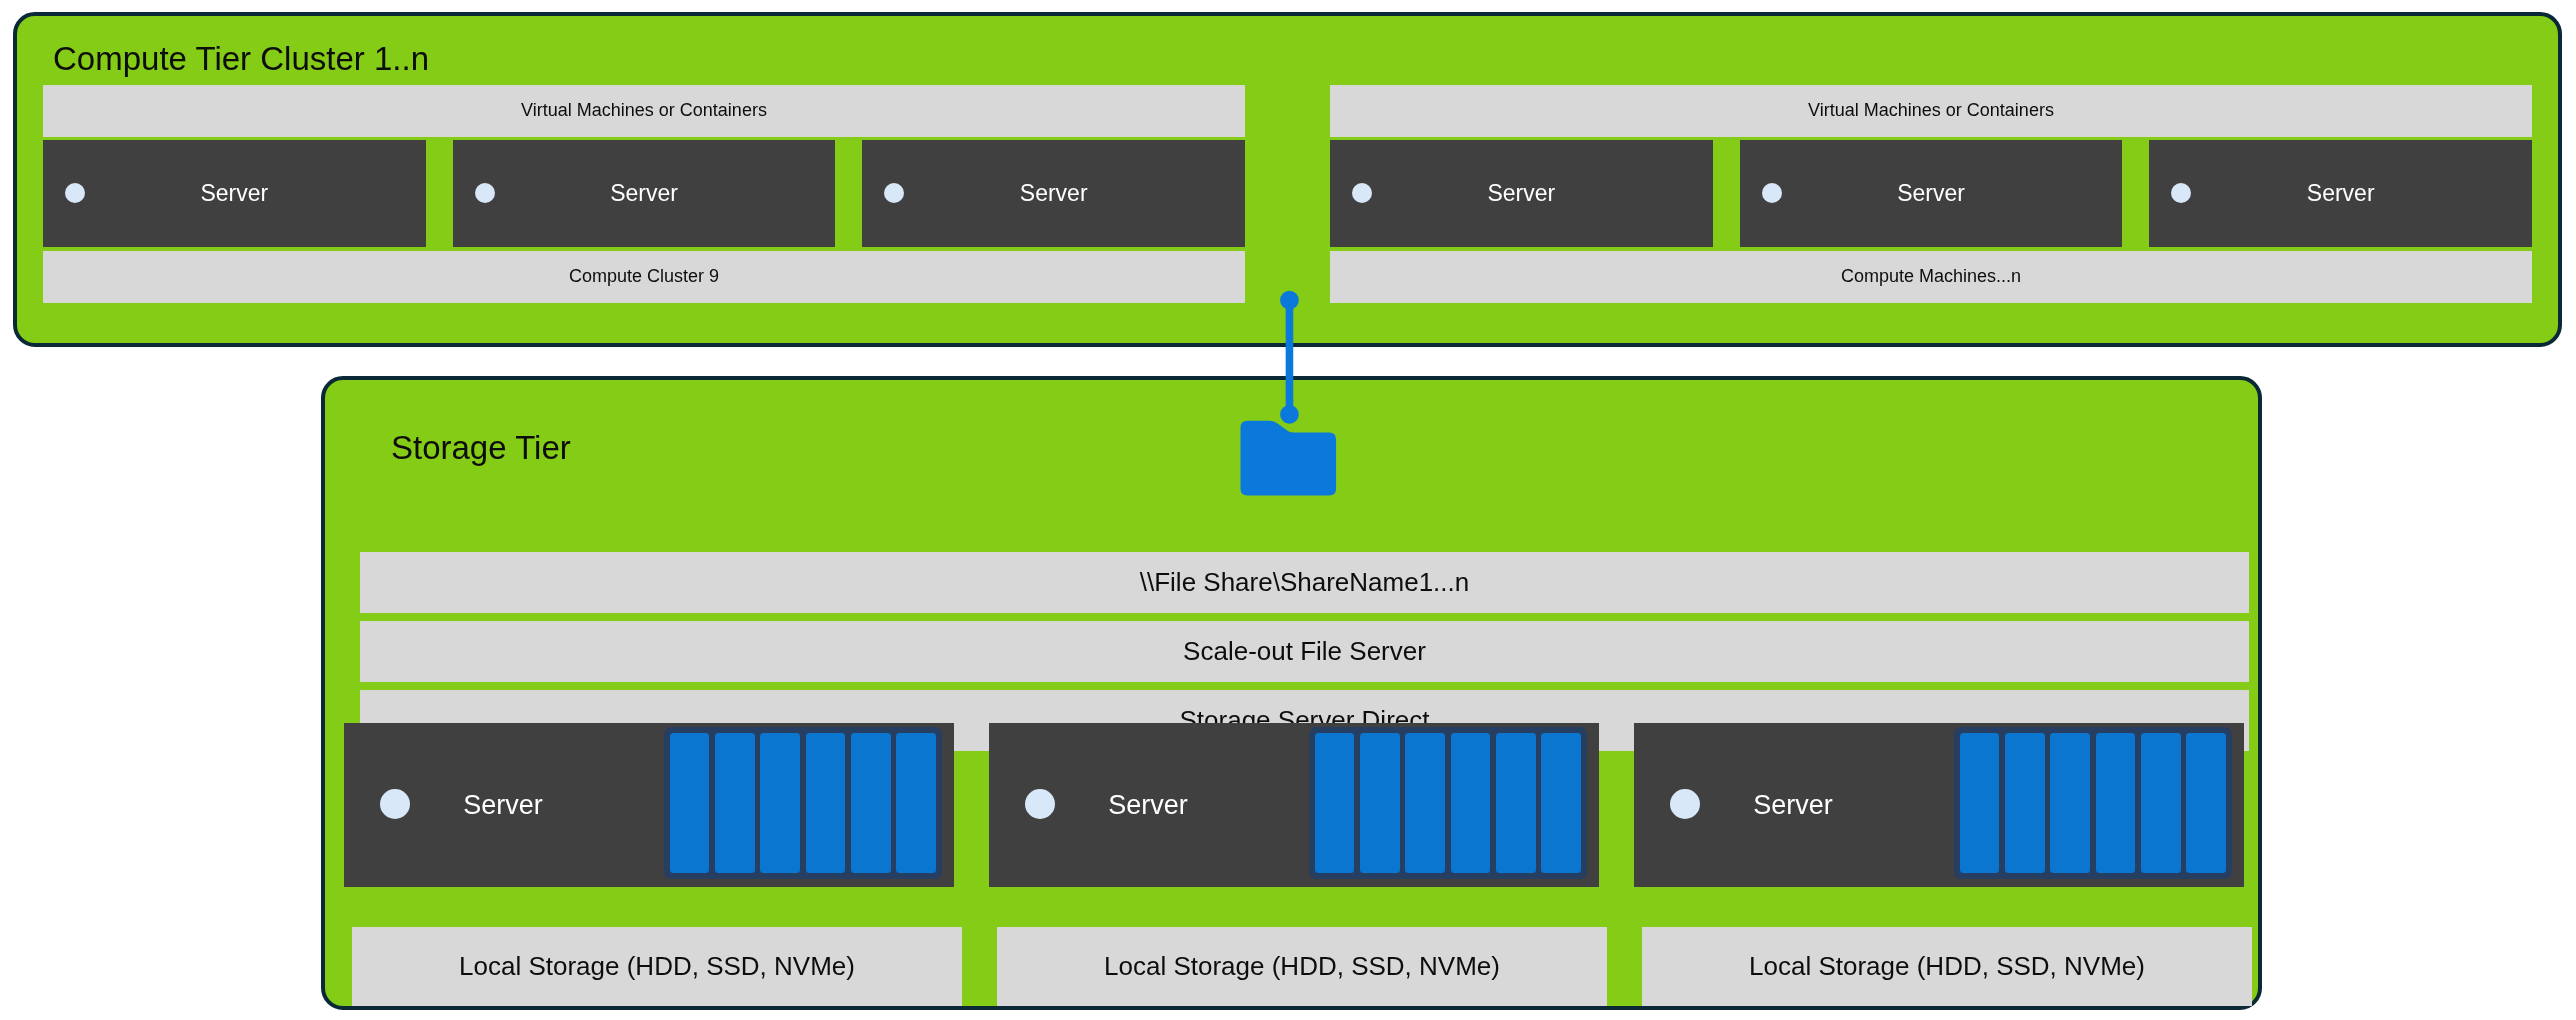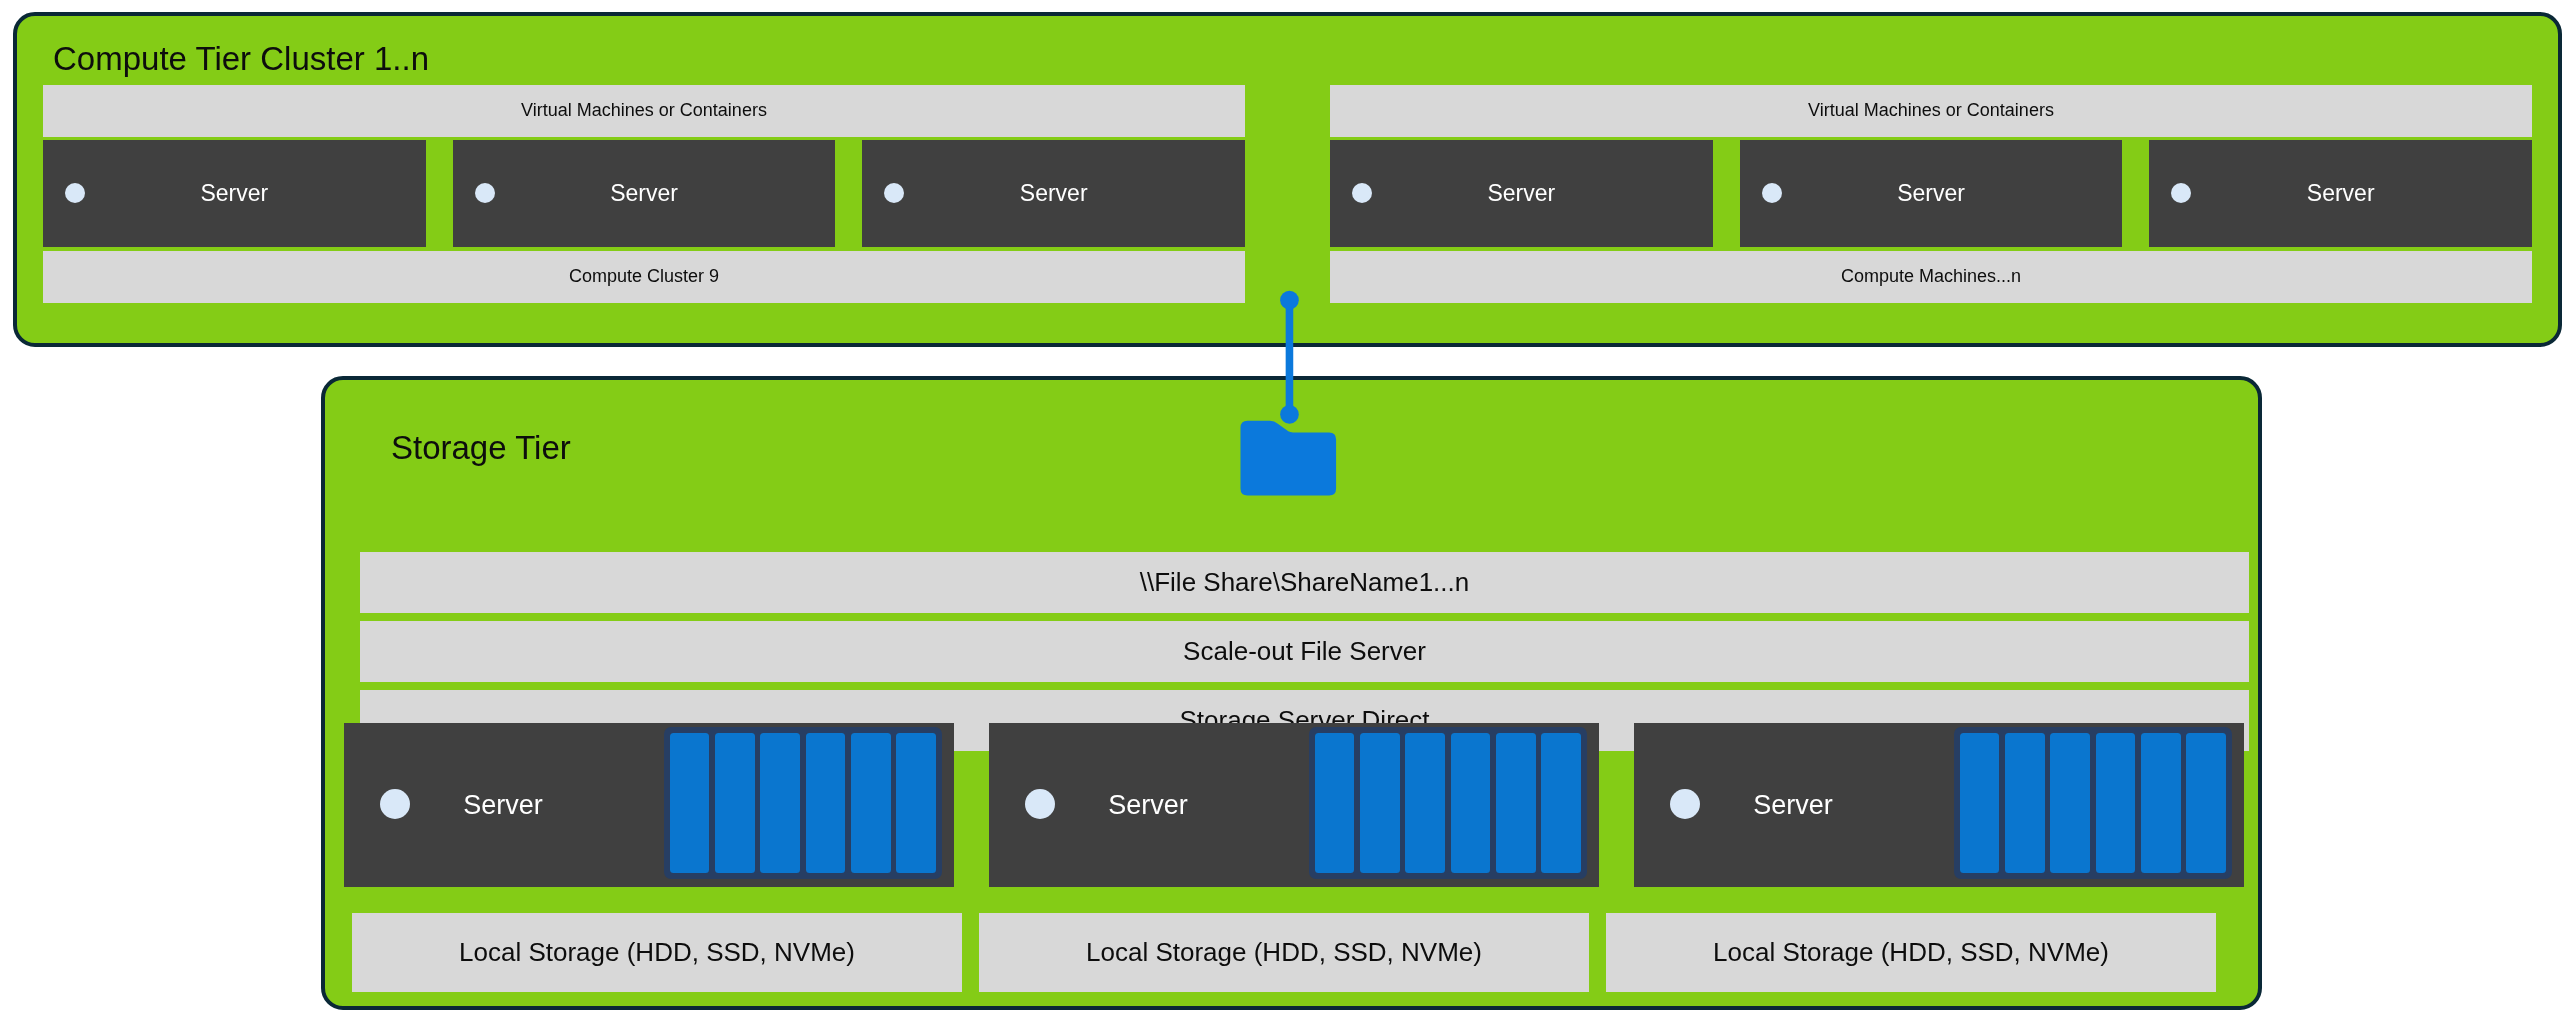--- a/index.html
+++ b/index.html
@@ -48,21 +48,21 @@
     position:absolute;left:0;top:0;width:318px;height:100%;
     display:flex;align-items:center;justify-content:center;
   }
   .storage-server .server-label{font-size:27px;color:#ffffff;}
   .disk-array{
     position:absolute;right:12.2px;top:4.1px;width:278px;height:152px;
     box-sizing:border-box;background:#273e63;border-radius:7px;
     display:flex;gap:5.8px;padding:5.8px;
   }
   .disk{flex:1;background:#0a76cf;border-radius:3.5px;}
-  .local-row{position:absolute;left:19px;top:533px;width:1903px;display:flex;gap:17px;padding-left:8px;}
+  .local-row{position:absolute;left:19px;top:547px;width:1903px;display:flex;gap:35px;padding-left:8px;}
   .local-bar{width:610px;height:79px;font-size:26px;flex:0 0 auto;}
   #overlay{position:absolute;left:0;top:0;pointer-events:none;}
 </style>
 </head>
 <body>
 
 <div class="tier" id="compute-tier">
   <div class="tier-title" id="compute-title">Compute Tier Cluster 1..n</div>
 
   <div class="cluster" id="cluster-1">

